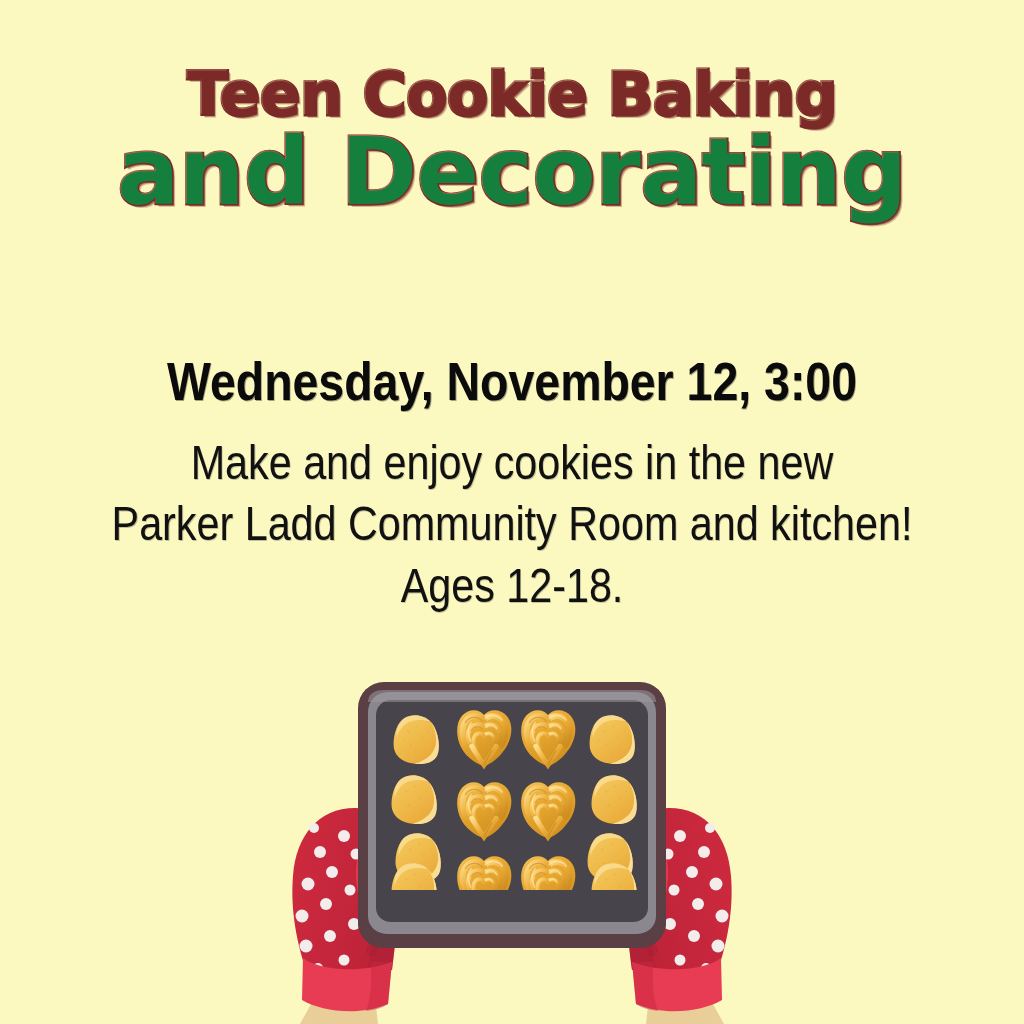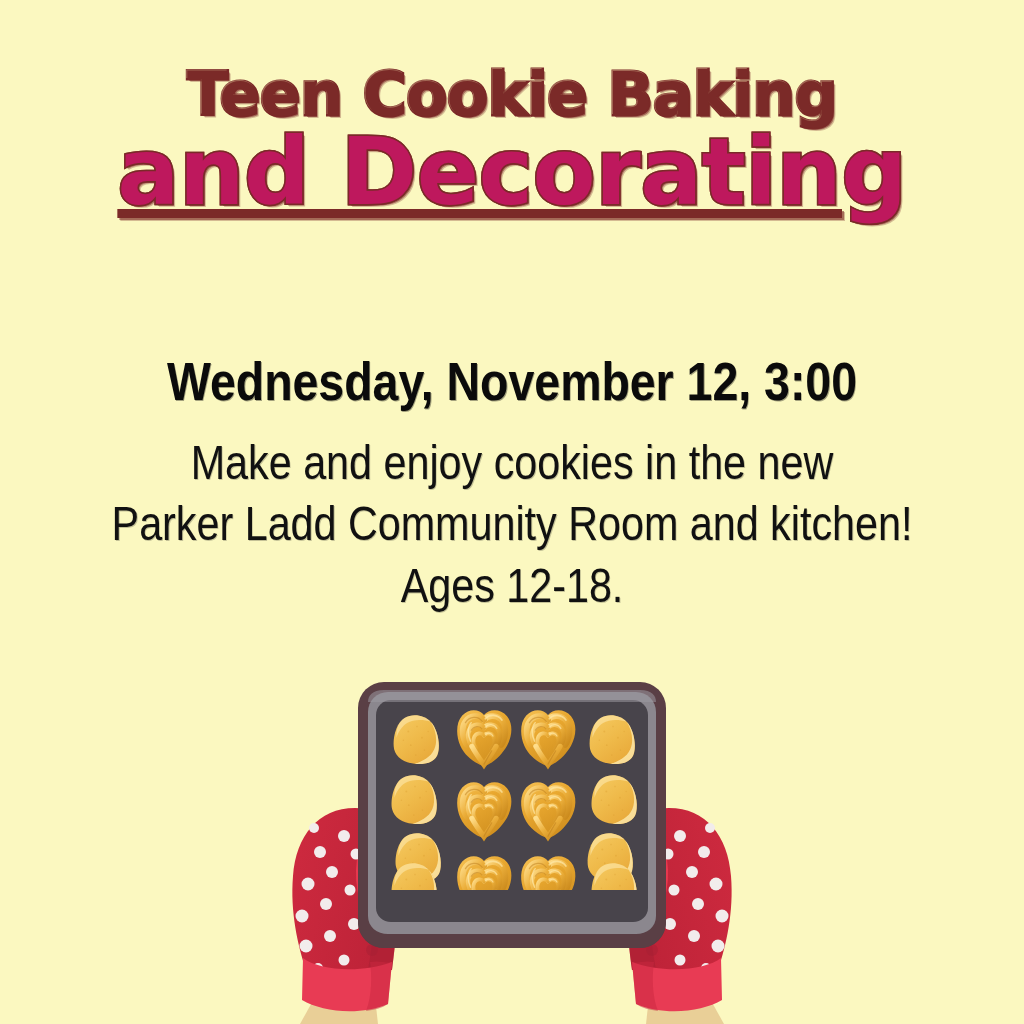--- a/index.html
+++ b/index.html
@@ -73,21 +73,21 @@
   }
   .illustration svg{display:block;width:1024px;height:384px;}
 </style>
 </head>
 <body style="background: rgb(251, 248, 192);">
 
 <div id="poster" style="background: rgb(251, 248, 192);">
 
   <div class="title-block">
     <span class="title-line l1" style="color: rgb(123, 42, 40); -webkit-text-stroke: 3px rgb(123, 42, 40);">Teen Cookie Baking</span>
-    <span class="title-line l2" style="color: #be185d; text-decoration: underline; -webkit-text-stroke: 3px rgb(123, 42, 40);">and Decorating</span>
+    <span class="title-line l2" style="color: #15803d; -webkit-text-stroke: 3px rgb(123, 42, 40);">and Decorating</span>
   </div>
 
   <div class="date-line">Wednesday, November 12, 3:00</div>
 
   <div class="body-copy">
     <span class="bline" style="color: rgb(17, 17, 17);">Make and enjoy cookies in the new</span>
     <span class="bline" style="color: rgb(17, 17, 17);">Parker Ladd Community Room and kitchen!</span>
     <span class="bline" style="color: rgb(17, 17, 17);">Ages 12-18.</span>
   </div>
 

